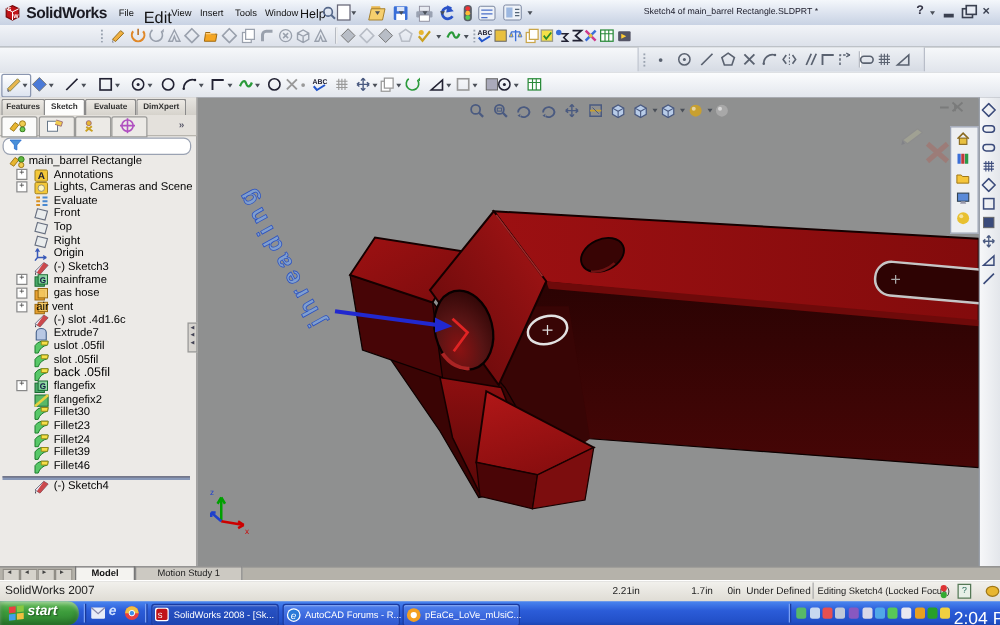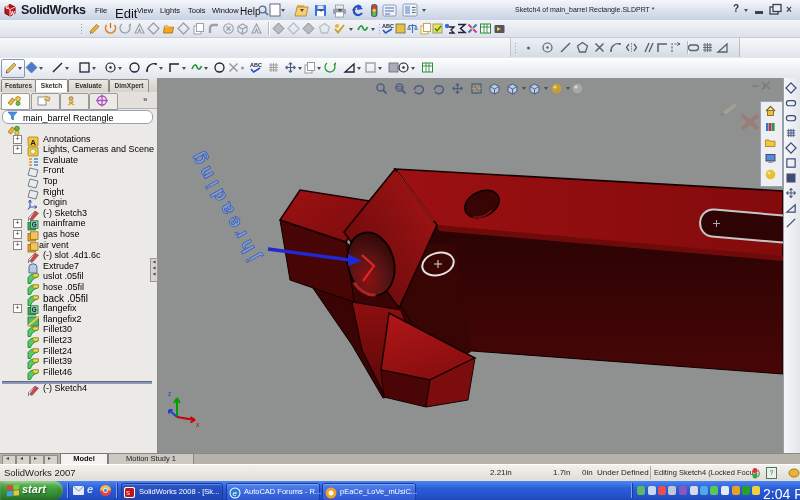--- a/index.html
+++ b/index.html
@@ -13,21 +13,21 @@
     <path d="M3,5 L8,2.5 13,5 V11.5 L8,14 3,11.5Z" fill="#c01318" stroke="#7a0a0c"></path>
     <path d="M3,5 L8,7.5 13,5" fill="none" stroke="#fff" stroke-width="0.8"></path>
     <path d="M8,7.5 V14" stroke="#fff" stroke-width="0.8"></path>
     <text x="4" y="7" font-size="4.5" fill="#fff" font-weight="bold">S</text>
     <text x="8.5" y="12.5" font-size="4.5" fill="#fff" font-weight="bold">W</text>
   </svg>
 <div class="tx" style="left:21px;top:3px;font-size:12.5px;font-weight:bold;color:#1a1a22;letter-spacing:-0.4px">SolidWorks</div>
 <div class="tx" style="left:95px;top:6px;font-size:7.5px;color:#111">File</div>
 <div class="tx" style="left:115px;top:6px;font-size:13px;color:#111">Edit</div>
 <div class="tx" style="left:137px;top:6px;font-size:7.5px;color:#111">View</div>
-<div class="tx" style="left:160px;top:6px;font-size:7.5px;color:#111">Lights</div>
+<div class="tx" style="left:160px;top:6px;font-size:7.5px;color:#111">Insert</div>
 <div class="tx" style="left:188px;top:6px;font-size:7.5px;color:#111">Tools</div>
 <div class="tx" style="left:212px;top:6px;font-size:7.5px;color:#111">Window</div>
 <div class="tx" style="left:240px;top:6px;font-size:10px;color:#111">Help</div>
 <svg class="a" style="left:257px;top:4px" width="13" height="13" viewBox="0 0 13 13">
     <circle cx="5.5" cy="5.5" r="3.4" fill="none" stroke="#56688a" stroke-width="1.3"></circle>
     <path d="M8,8 L11,11" stroke="#56688a" stroke-width="1.6"></path>
   </svg>
 <svg class="a" style="left:268px;top:3px" width="170" height="15" viewBox="0 0 170 15">
 <g>
       <rect x="2" y="1" width="10" height="12" fill="#fff" stroke="#667" stroke-width="1"></rect>
@@ -527,21 +527,21 @@
 <div class="tx" style="left:143px;top:17px;font-size:8px;color:#556;font-weight:bold">»</div>
 <div class="a" style="left:2px;top:32px;width:149px;height:12px;background:#fff;border:1px solid #9aa2b2;border-radius:6px"></div>
 <svg class="a" style="left:7px;top:33px" width="12" height="10" viewBox="0 0 12 10">
       <path d="M1,1 H10 L6.5,5 V9 L4.5,8 V5 Z" fill="#4a90d8" stroke="#2266cc" stroke-width="0.6"></path>
     </svg>
 <div class="a" style="left:7px;top:44.0px"><svg width="14" height="11" viewBox="0 0 14 11">
         <path d="M1,7 l4,-5 3,2 -4,5z" fill="#e8b630" stroke="#96700f" stroke-width="0.7"></path>
         <circle cx="10" cy="3.5" r="2.3" fill="#60b840" stroke="#2a7014" stroke-width="0.7"></circle>
         <circle cx="10" cy="8" r="2.1" fill="#f0cc50" stroke="#96700f" stroke-width="0.7"></circle>
       </svg></div>
-<div class="tx" style="left:23px;top:35px;font-size:9px;color:#000">main_barrel Rectangle</div>
+<div class="tx" style="left:23px;top:45.0px;font-size:9px;color:#000">main_barrel Rectangle</div>
 <div class="a" style="left:27px;top:54.6px"><svg width="12" height="11" viewBox="0 0 12 11">
         <rect x="1" y="1" width="10" height="9" rx="1" fill="#f4c838" stroke="#a08020" stroke-width="0.8"></rect>
         <text x="3.2" y="8.5" font-size="8" font-weight="bold" fill="#223">A</text>
       </svg></div>
 <div class="a" style="left:13px;top:56.6px;width:7px;height:7px;background:#fff;border:1px solid #888;font-size:7px;line-height:5px;text-align:center;color:#333">+</div>
 <div class="tx" style="left:43px;top:55.6px;font-size:9px;color:#000">Annotations</div>
 <div class="a" style="left:27px;top:65.2px"><svg width="12" height="11" viewBox="0 0 12 11">
         <rect x="1" y="1" width="10" height="9" rx="1" fill="#f4c838" stroke="#a08020" stroke-width="0.8"></rect>
         <circle cx="6" cy="5.5" r="2.6" fill="#fff6c0" stroke="#887" stroke-width="0.7"></circle>
       </svg></div>
@@ -586,41 +586,41 @@
         <rect x="1" y="2.5" width="7.5" height="7.5" fill="#e8a030" stroke="#9a6a10" stroke-width="0.8"></rect>
         <rect x="3.5" y="0.8" width="7.5" height="7.5" fill="#f4c860" fill-opacity="0.9" stroke="#9a6a10" stroke-width="0.8"></rect>
       </svg></div>
 <div class="a" style="left:13px;top:152.0px;width:7px;height:7px;background:#fff;border:1px solid #888;font-size:7px;line-height:5px;text-align:center;color:#333">+</div>
 <div class="tx" style="left:43px;top:151.0px;font-size:9px;color:#000">gas hose</div>
 <div class="a" style="left:27px;top:160.6px"><svg width="13" height="11" viewBox="0 0 13 11">
         <rect x="1" y="2.5" width="7.5" height="7.5" fill="#e8a030" stroke="#9a6a10" stroke-width="0.8"></rect>
         <rect x="3.5" y="0.8" width="7.5" height="7.5" fill="#f4c860" fill-opacity="0.9" stroke="#9a6a10" stroke-width="0.8"></rect>
       </svg></div>
 <div class="a" style="left:13px;top:162.6px;width:7px;height:7px;background:#fff;border:1px solid #888;font-size:7px;line-height:5px;text-align:center;color:#333">+</div>
-<div class="tx" style="left:39px;top:161.6px;font-size:9px;color:#000">air vent</div>
+<div class="tx" style="left:29px;top:161.6px;font-size:9px;color:#000">air vent</div>
 <div class="a" style="left:27px;top:171.2px"><svg width="14" height="11" viewBox="0 0 14 11">
         <path d="M1,8 L8,1 l3.5,2.2 L5,10.5 Z" fill="#e8e8f4" stroke="#667" stroke-width="0.7"></path>
         <path d="M8,1 l3.5,2.2 L5,10.5 2.5,9Z" fill="#c8373a" fill-opacity="0.9"></path>
         <path d="M1,8 l1,2.8 L1,10.8Z" fill="#334"></path>
       </svg></div>
 <div class="tx" style="left:43px;top:172.2px;font-size:9px;color:#000">(-) slot .4d1.6c</div>
 <div class="a" style="left:27px;top:181.8px"><svg width="12" height="11" viewBox="0 0 12 11">
         <path d="M2,10 V4 a4,3.2 0 0 1 8,0 V10 Z" fill="#b8c8e4" stroke="#46628c" stroke-width="0.9"></path>
       </svg></div>
 <div class="tx" style="left:43px;top:182.8px;font-size:9px;color:#000">Extrude7</div>
 <div class="a" style="left:27px;top:192.4px"><svg width="13" height="11" viewBox="0 0 13 11">
         <path d="M1,10.5 V4.5 A8,8 0 0 1 6,1 h5.5 L11,4 a10,10 0 0 0 -7.5,6.5 Z" fill="#58c868" stroke="#1a7a2a" stroke-width="0.8"></path>
         <path d="M6,1 h5.5 L11,4 l-5,0 Z" fill="#f4e048" stroke="#988410" stroke-width="0.7"></path>
       </svg></div>
 <div class="tx" style="left:43px;top:193.4px;font-size:9px;color:#000">uslot .05fil</div>
 <div class="a" style="left:27px;top:203.0px"><svg width="13" height="11" viewBox="0 0 13 11">
         <path d="M1,10.5 V4.5 A8,8 0 0 1 6,1 h5.5 L11,4 a10,10 0 0 0 -7.5,6.5 Z" fill="#58c868" stroke="#1a7a2a" stroke-width="0.8"></path>
         <path d="M6,1 h5.5 L11,4 l-5,0 Z" fill="#f4e048" stroke="#988410" stroke-width="0.7"></path>
       </svg></div>
-<div class="tx" style="left:43px;top:204.0px;font-size:9px;color:#000">hose .05fil</div>
+<div class="tx" style="left:43px;top:204.0px;font-size:9px;color:#000">slot .05fil</div>
 <div class="a" style="left:27px;top:213.6px"><svg width="13" height="11" viewBox="0 0 13 11">
         <path d="M1,10.5 V4.5 A8,8 0 0 1 6,1 h5.5 L11,4 a10,10 0 0 0 -7.5,6.5 Z" fill="#58c868" stroke="#1a7a2a" stroke-width="0.8"></path>
         <path d="M6,1 h5.5 L11,4 l-5,0 Z" fill="#f4e048" stroke="#988410" stroke-width="0.7"></path>
       </svg></div>
 <div class="tx" style="left:43px;top:214.6px;font-size:10px;color:#000">back .05fil</div>
 <div class="a" style="left:27px;top:224.2px"><svg width="13" height="11" viewBox="0 0 13 11">
         <rect x="1" y="2.5" width="7.5" height="7.5" fill="#48a868" stroke="#1a6a30" stroke-width="0.8"></rect>
         <rect x="3.5" y="0.8" width="7.5" height="7.5" fill="#88d8a0" fill-opacity="0.85" stroke="#1a6a30" stroke-width="0.8"></rect>
         <text x="4.8" y="7.2" font-size="6.5" font-weight="bold" fill="#114">G</text>
       </svg></div>

